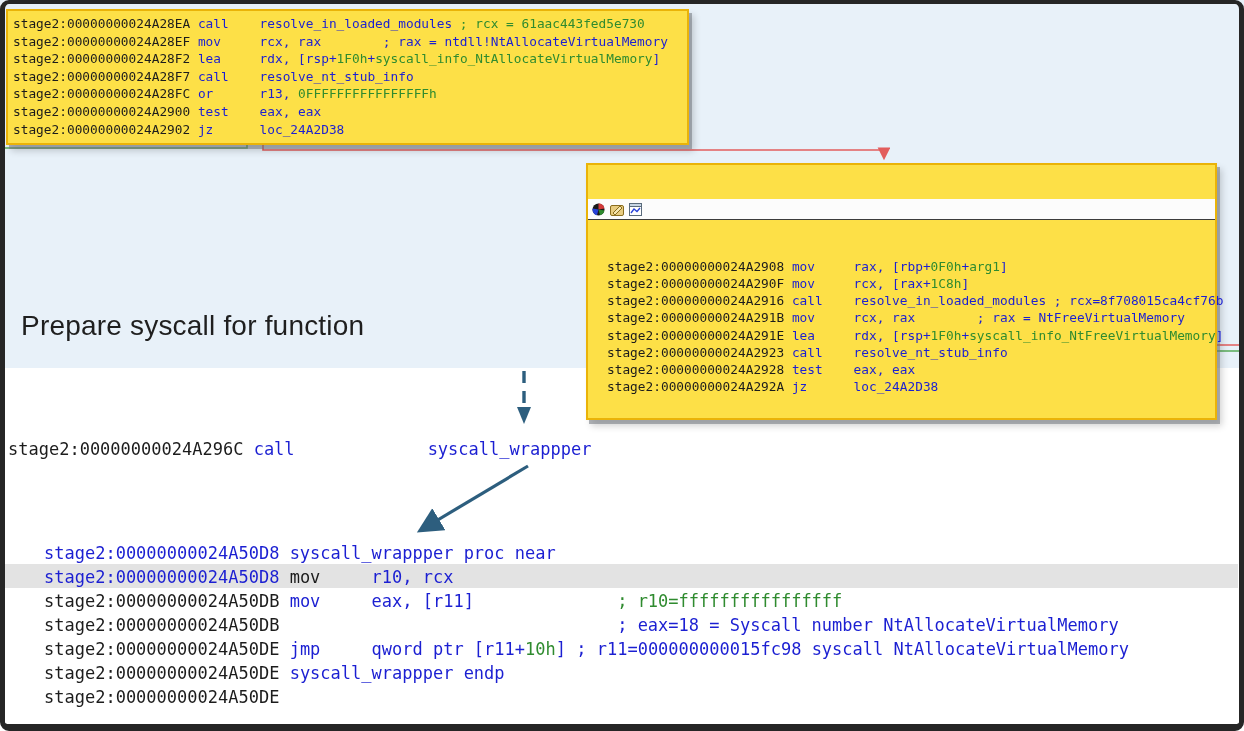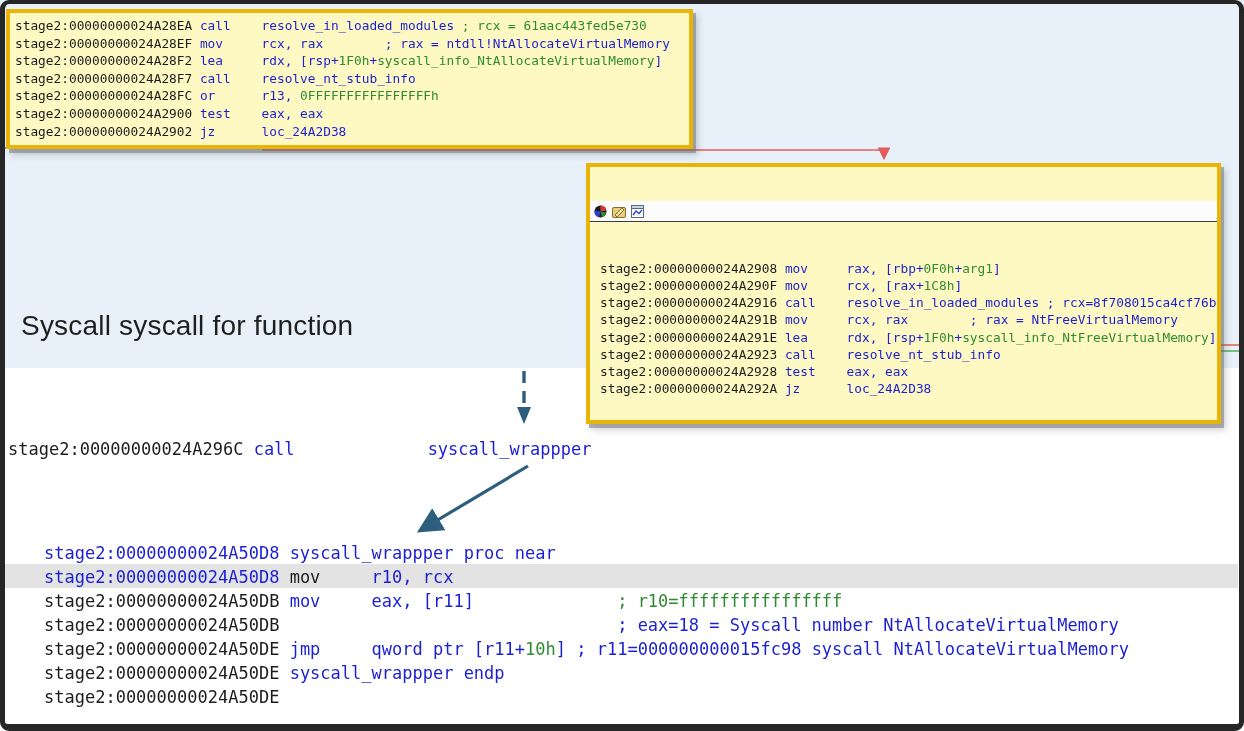--- a/index.html
+++ b/index.html
@@ -6,28 +6,28 @@
   body{
     width:1244px;height:731px;position:relative;overflow:hidden;
     background:#ffffff;font-family:"Liberation Sans",sans-serif;
   }
   .bg-top{position:absolute;left:0;top:0;width:1244px;height:368px;background:#e8f1f9;}
   .frame{position:absolute;left:0;top:0;right:0;bottom:0;box-sizing:border-box;
     border:5px solid #262626;border-top-width:4px;border-bottom-width:7px;border-radius:9px;
     z-index:50;pointer-events:none;}
   .edges{position:absolute;left:0;top:0;z-index:4;}
   .code-block{
-    position:absolute;background:#fef9c3;border:4px solid #eab308;
+    position:absolute;background:#fde047;border:2px solid #eab308;
     box-shadow:3px 4px 0 rgba(115,120,128,.55), 5px 6px 7px rgba(0,0,0,.18);
     font-family:"DejaVu Sans Mono","Liberation Mono",monospace;
     z-index:10;white-space:pre;color:#1c1c1c;
   }
   .block1{left:6px;top:9px;width:674px;padding:4px 0 5px 5px;font-size:12.8px;line-height:17.6px;}
   .block2{left:586px;top:163px;width:627px;font-size:12.8px;line-height:17.2px;}
-  .block2 .code-body{padding:3px 0 5px 10px;}
+  .block2 .code-body{padding:3px 0 5px 19px;}
   .titlebar{height:20px;border-bottom:1px solid #3c3c3c;background:#fcfcfc;
     display:flex;align-items:center;gap:5px;padding-left:4px;}
   .titlebar svg{display:block;}
   .code-line{white-space:pre;}
   .seg-k{color:#1c1c1c;}
   .seg-b{color:#1b1fd2;}
   .seg-g{color:#2f8b2f;}
   .slide-label{position:absolute;left:21px;top:310px;font-size:28px;color:#1f1f1f;
     font-family:"Liberation Sans",sans-serif;letter-spacing:.2px;z-index:6;}
   .hl-band{position:absolute;left:5px;top:564px;width:1233px;height:24px;background:#e3e3e3;z-index:3;}
@@ -83,20 +83,20 @@
     </svg>
     <svg width="13" height="13" viewBox="0 0 13 13">
       <rect x="0.5" y="0.5" width="12" height="12" fill="#ffffff" stroke="#5a6b7c" stroke-width="1"></rect>
       <rect x="0.5" y="0.5" width="12" height="3" fill="#c8d6e4" stroke="#5a6b7c" stroke-width="1"></rect>
       <path d="M2,10 L5,6 L8,8.5 L11,5" fill="none" stroke="#2741d8" stroke-width="1.3"></path>
     </svg>
   </div>
   <div class="code-body"><div class="code-line"><span class="seg-k">stage2:00000000024A2908 </span><span class="seg-b">mov     rax, [rbp+</span><span class="seg-g">0F0h</span><span class="seg-b">+</span><span class="seg-g">arg1</span><span class="seg-b">]</span></div><div class="code-line"><span class="seg-k">stage2:00000000024A290F </span><span class="seg-b">mov     rcx, [rax+</span><span class="seg-g">1C8h</span><span class="seg-b">]</span></div><div class="code-line"><span class="seg-k">stage2:00000000024A2916 </span><span class="seg-b">call    resolve_in_loaded_modules ; rcx=8f708015ca4cf76b</span></div><div class="code-line"><span class="seg-k">stage2:00000000024A291B </span><span class="seg-b">mov     rcx, rax        ; rax = NtFreeVirtualMemory</span></div><div class="code-line"><span class="seg-k">stage2:00000000024A291E </span><span class="seg-b">lea     rdx, [rsp+</span><span class="seg-g">1F0h</span><span class="seg-b">+</span><span class="seg-g">syscall_info_NtFreeVirtualMemory</span><span class="seg-b">]</span></div><div class="code-line"><span class="seg-k">stage2:00000000024A2923 </span><span class="seg-b">call    resolve_nt_stub_info</span></div><div class="code-line"><span class="seg-k">stage2:00000000024A2928 </span><span class="seg-b">test    eax, eax</span></div><div class="code-line"><span class="seg-k">stage2:00000000024A292A </span><span class="seg-b">jz      loc_24A2D38</span></div></div>
 </div>
 
-<div class="slide-label">Syscall syscall for function</div>
+<div class="slide-label">Prepare syscall for function</div>
 
 <div class="hl-band"></div>
 
 <div class="bottom-code call-line"><div class="code-line"><span class="seg-k">stage2:00000000024A296C </span><span class="seg-b">call             syscall_wrappper</span></div></div>
 <div class="bottom-code proc-lines"><div class="code-line"><span class="seg-b">stage2:00000000024A50D8 syscall_wrappper proc near</span></div><div class="code-line hl"><span class="seg-b">stage2:00000000024A50D8 </span><span class="seg-k">mov</span><span class="seg-b">     r10, rcx</span></div><div class="code-line"><span class="seg-k">stage2:00000000024A50DB </span><span class="seg-b">mov     eax, [r11]              </span><span class="seg-g">; r10=ffffffffffffffff</span></div><div class="code-line"><span class="seg-k">stage2:00000000024A50DB</span><span class="seg-b">                                 ; eax=18 = Syscall number NtAllocateVirtualMemory</span></div><div class="code-line"><span class="seg-k">stage2:00000000024A50DE </span><span class="seg-b">jmp     qword ptr [r11+</span><span class="seg-g">10h</span><span class="seg-b">] ; r11=000000000015fc98 syscall NtAllocateVirtualMemory</span></div><div class="code-line"><span class="seg-k">stage2:00000000024A50DE </span><span class="seg-b">syscall_wrappper endp</span></div><div class="code-line"><span class="seg-k">stage2:00000000024A50DE</span></div></div>
 
 <div class="frame"></div>
 
 </body></html>

